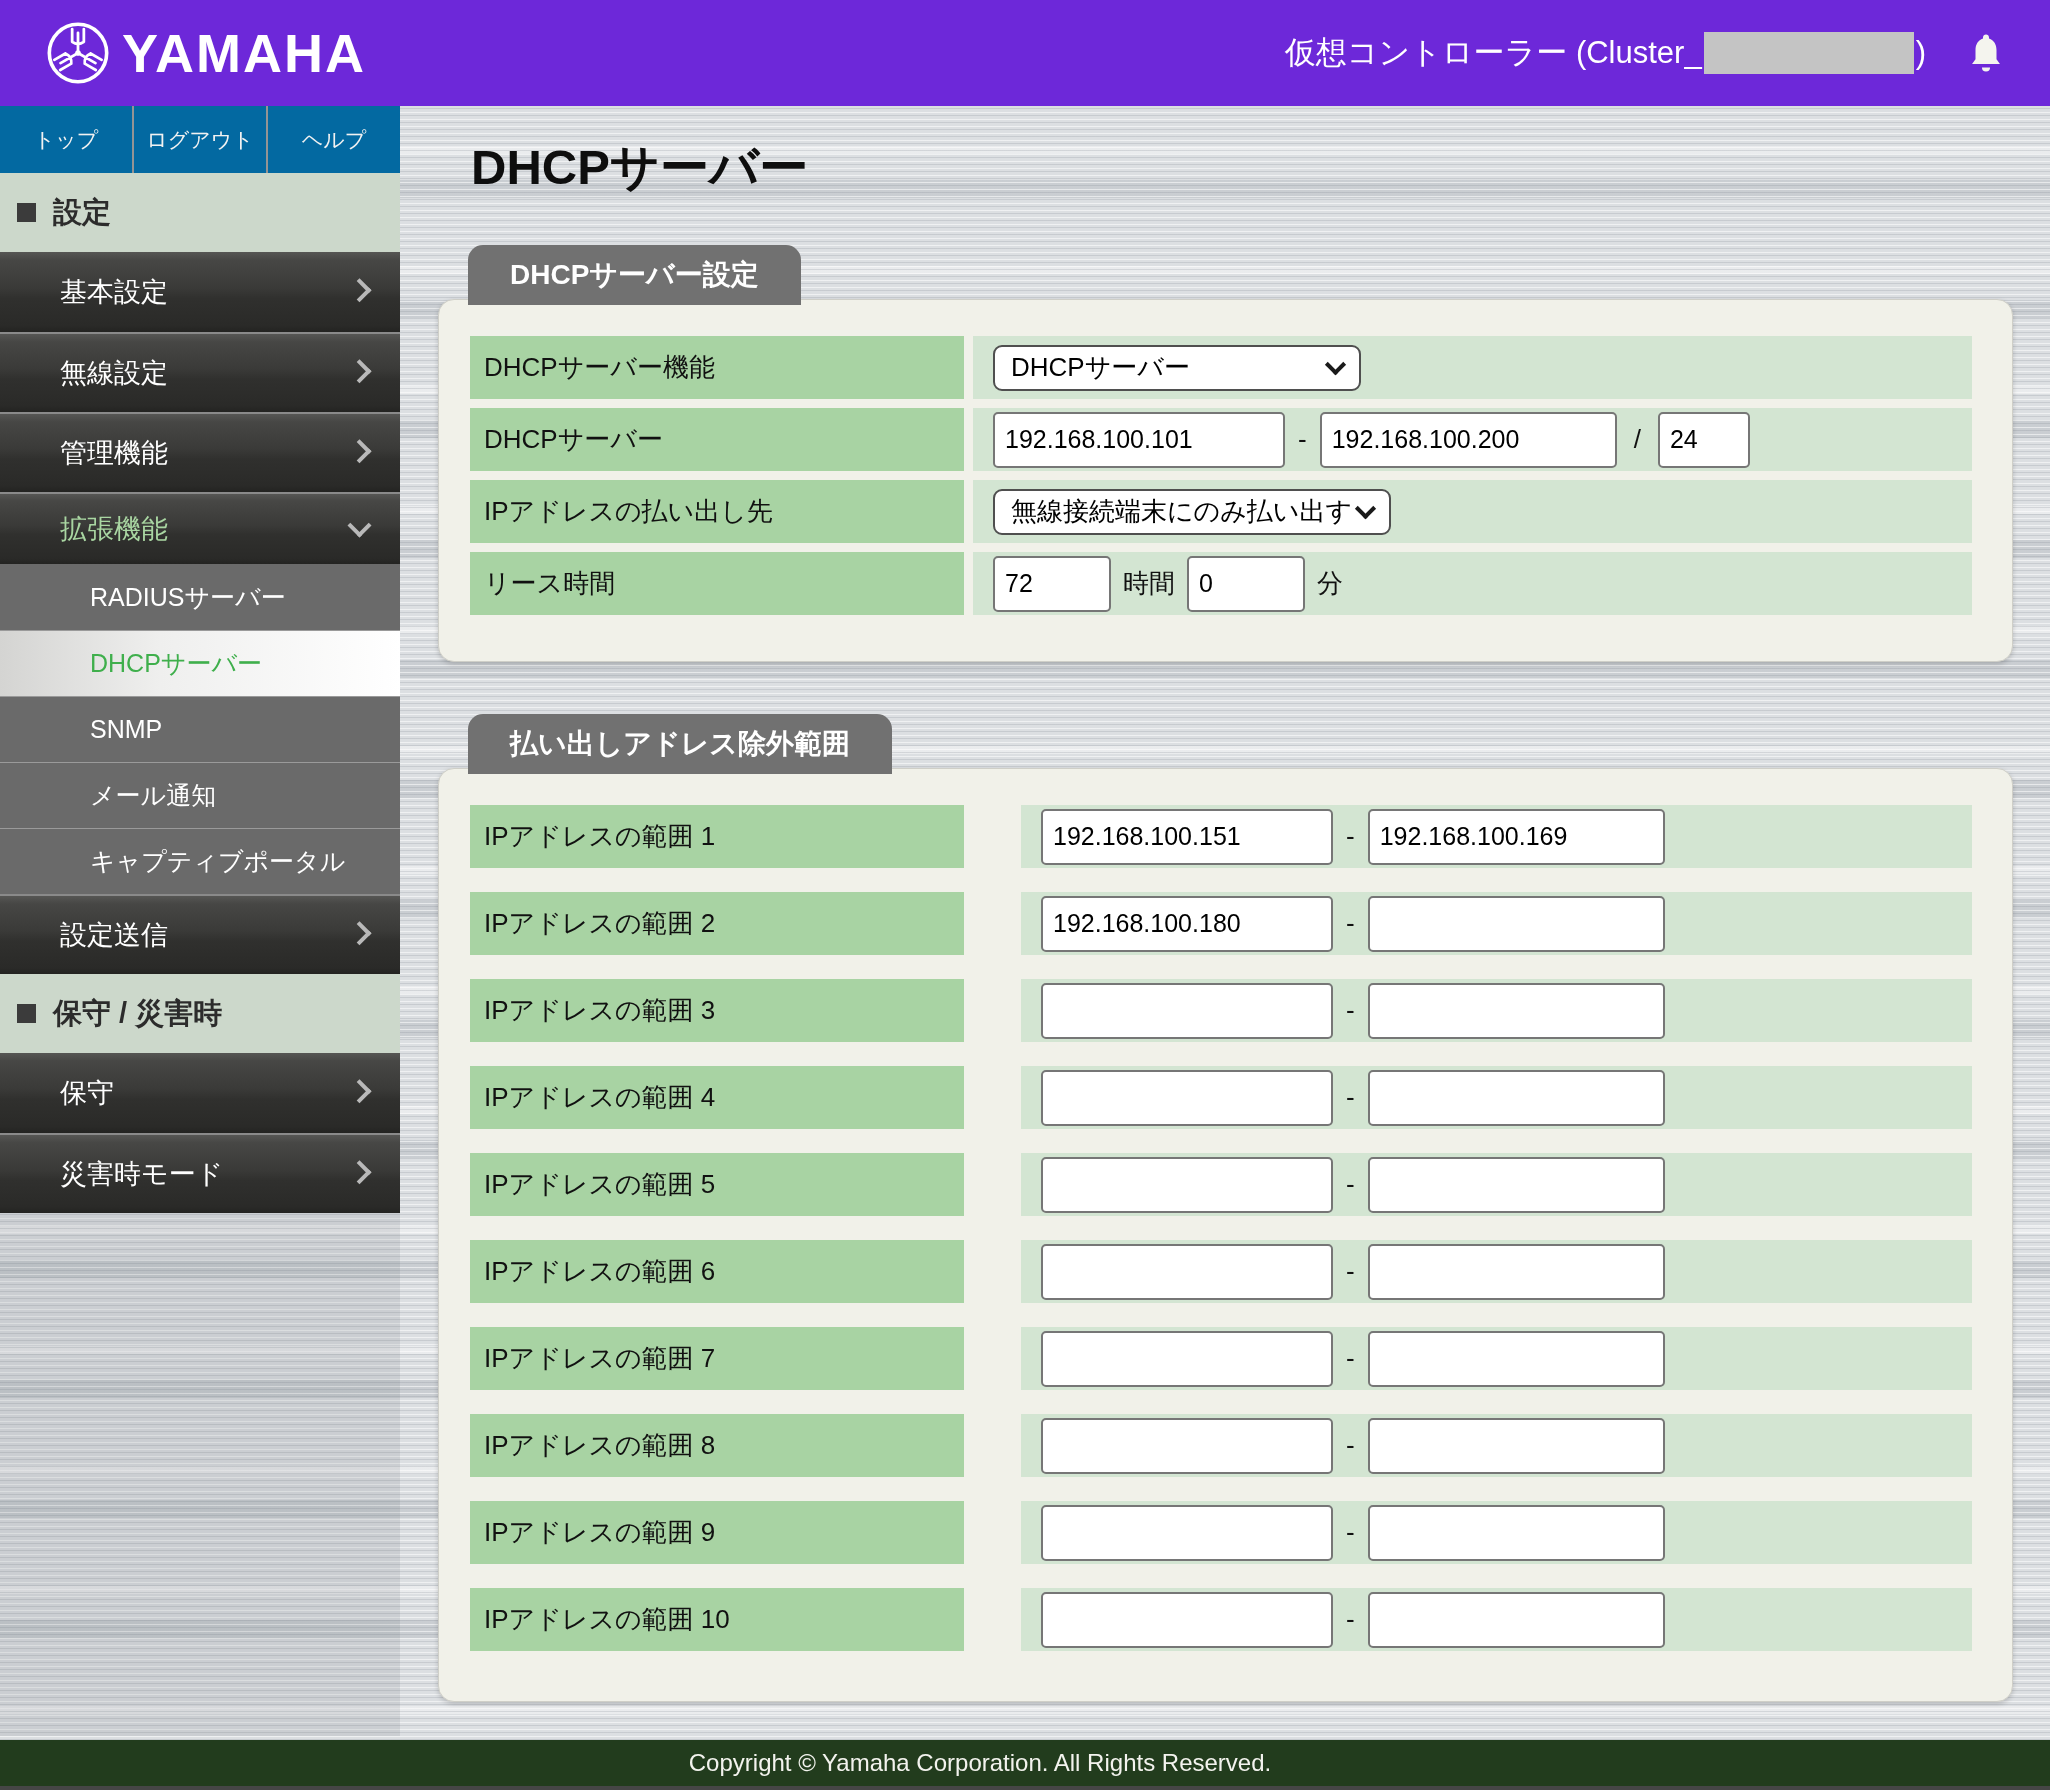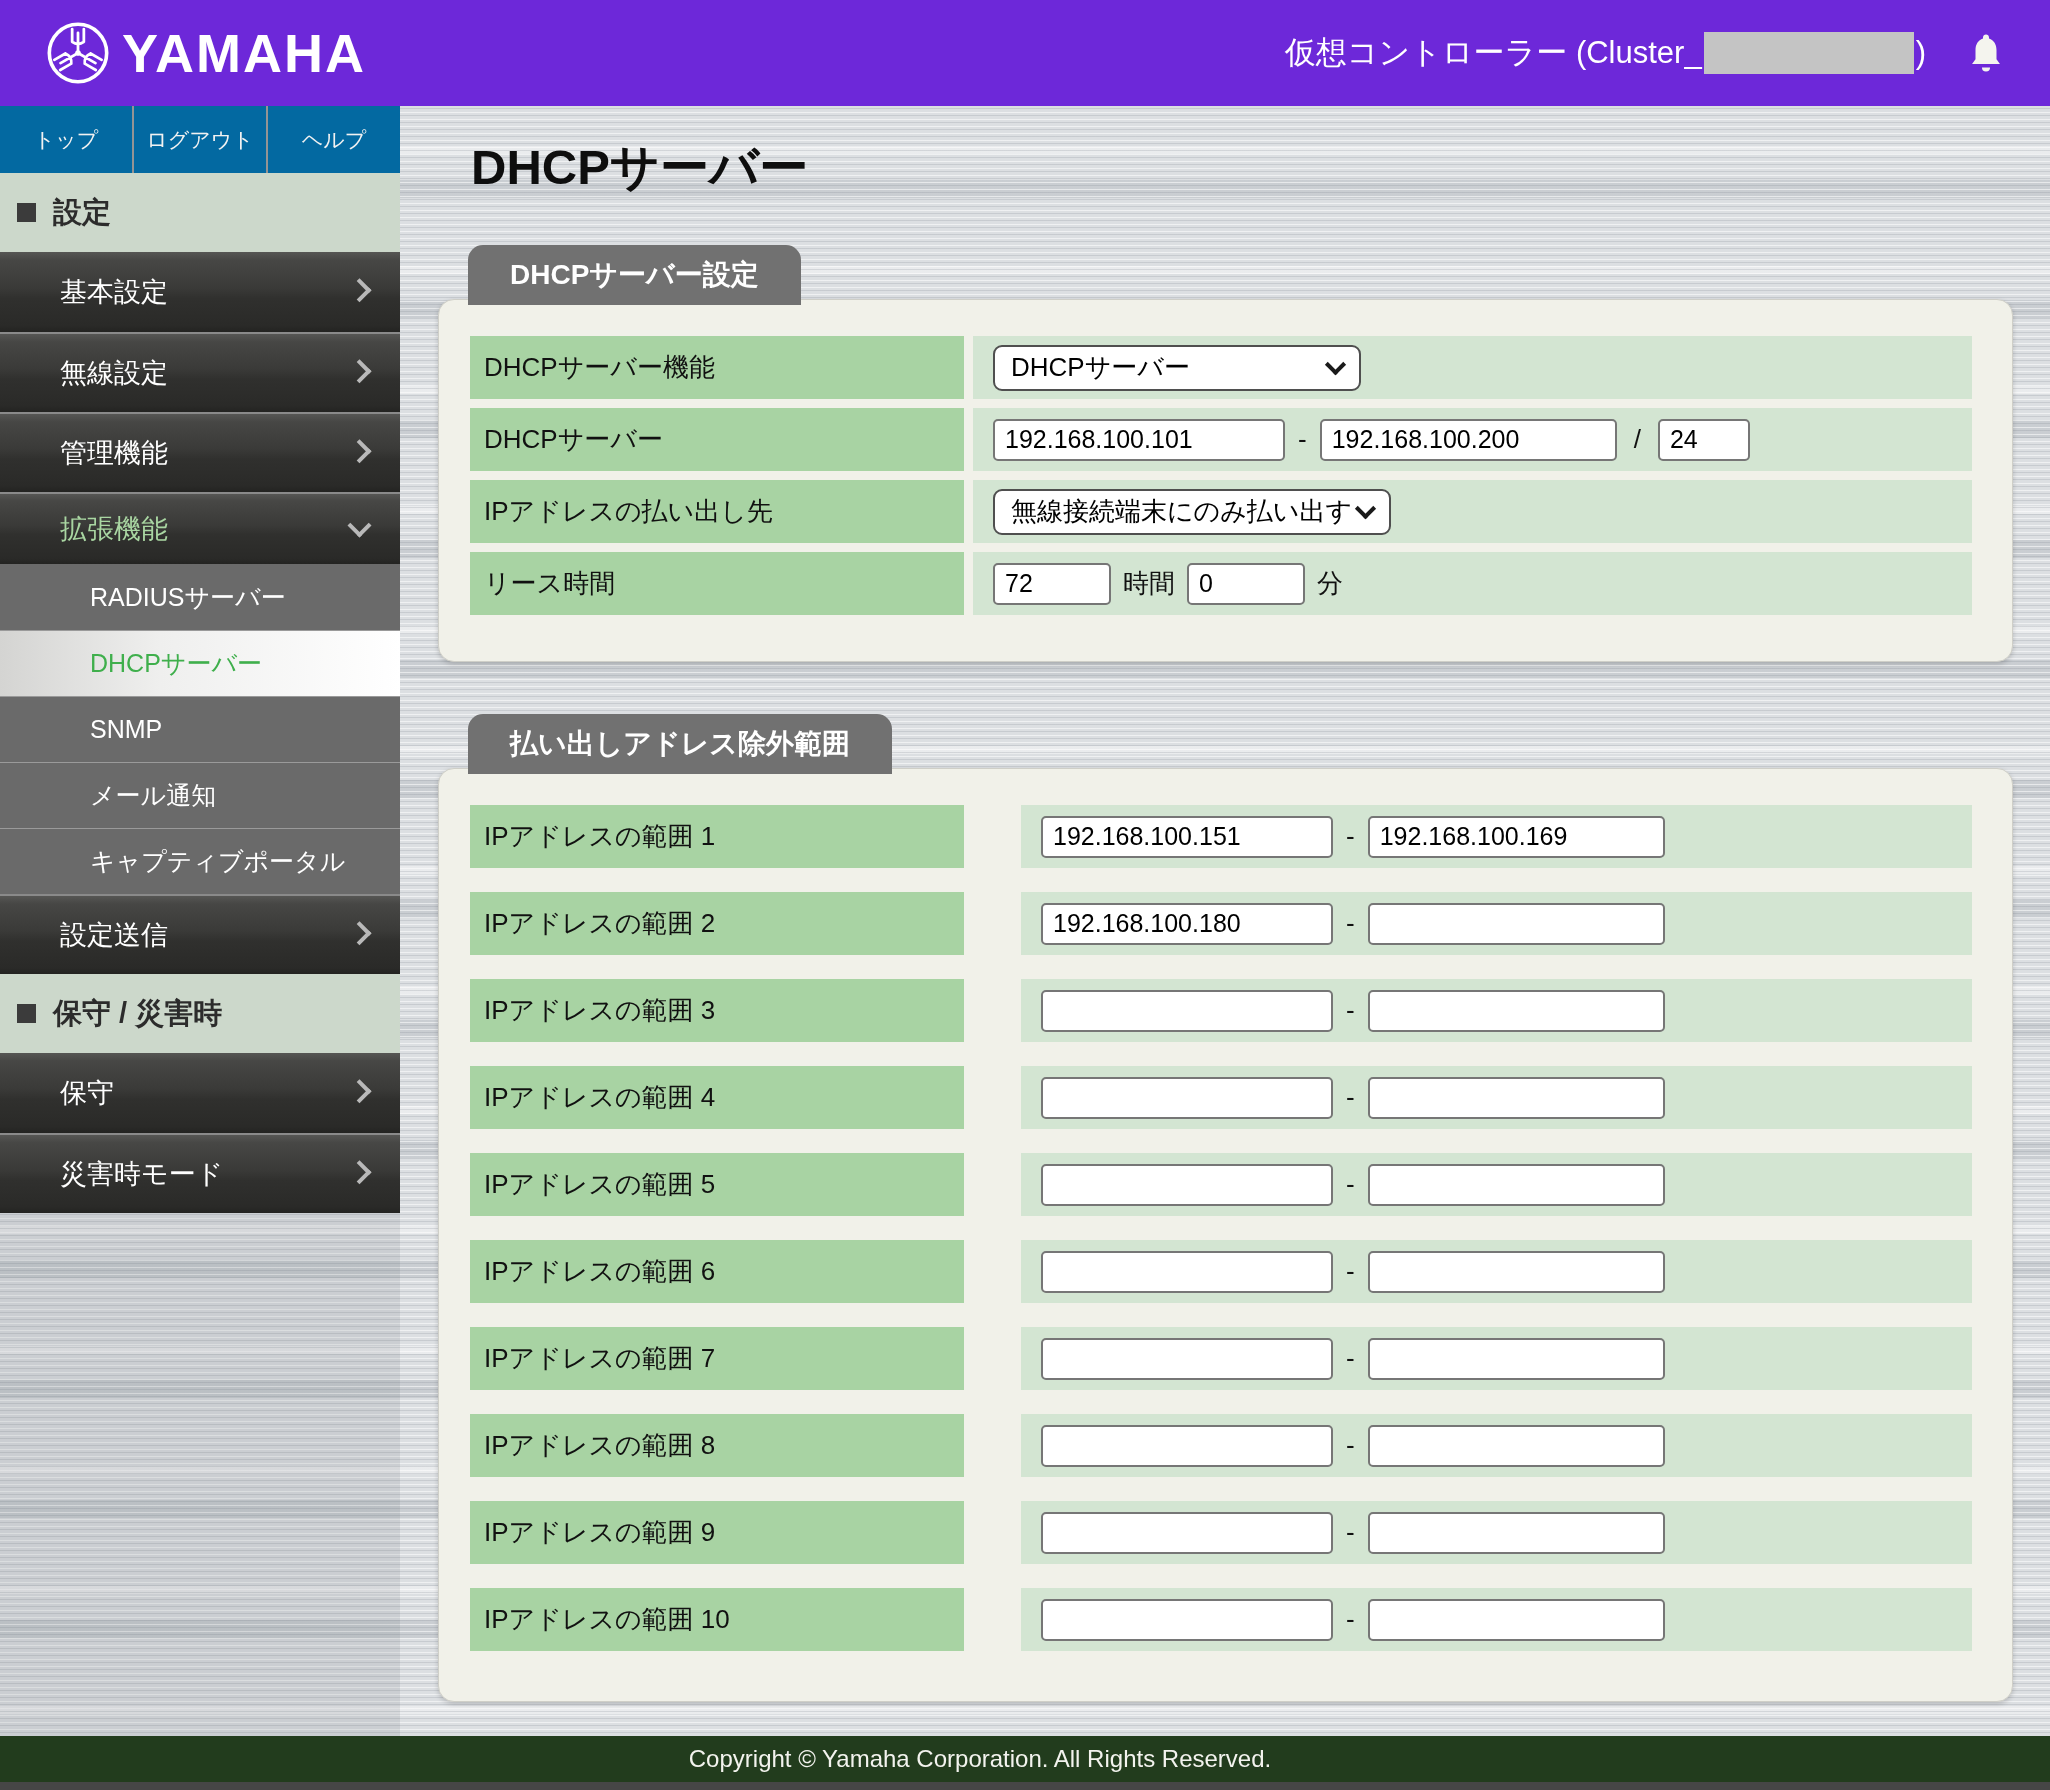--- a/index.html
+++ b/index.html
@@ -56,33 +56,33 @@
   .frow:last-child{margin-bottom:0;}
   .flabel{width:494px;flex:0 0 auto;background:#a8d3a3;display:flex;align-items:center;height:63px;}
   .flabel span{margin-left:14px;font-size:26px;color:#111;white-space:nowrap;}
   .fvalue{flex:1;background:#d3e5d2;margin-left:9px;display:flex;align-items:center;height:63px;padding-left:20px;box-sizing:border-box;}
   .sel{background:#fff;border:2px solid #4f4f4f;border-radius:9px;height:46px;display:flex;align-items:center;
     padding:0 16px;font-size:26px;color:#000;box-sizing:border-box;cursor:pointer;}
   .sel .sel-chev{width:11px;height:11px;border-right:4px solid #1a1a1a;border-bottom:4px solid #1a1a1a;
     transform:rotate(45deg) translate(-2px,-2px);margin-left:auto;}
   .sel.sel-function{width:368px;}
   .sel.sel-target{width:398px;}
-  input.ip{width:292px;height:42px;border:2px solid #767676;border-radius:5px;font-size:25px;padding:0 10px;color:#000;
+  input.ip{width:292px;height:56px;border:2px solid #767676;border-radius:5px;font-size:25px;padding:0 10px;color:#000;
     background:#fff;box-sizing:border-box;font-family:inherit;}
   input.ip.end{width:297px;}
   input.ip.small{width:92px;}
   input.ip.lease{width:118px;}
   .dash,.slash{font-size:26px;color:#111;margin:0 13px;}
   .slash{margin:0 17px;}
   .unit{font-size:26px;color:#111;margin:0 12px 0 12px;white-space:nowrap;}
   .submit-wrap{text-align:center;margin-top:60px;}
   .submit-btn{width:113px;height:85px;background:#f6f6f3;border:2px solid #757575;border-radius:7px;font-size:29px;color:#1b1b1b;
     font-family:inherit;cursor:pointer;box-shadow:0 1px 3px rgba(0,0,0,.25);}
   
-  .footer{position:absolute;left:0;right:0;bottom:0;height:54px;}
+  .footer{position:absolute;left:0;right:0;bottom:12px;height:38px;}
   .footer-green{height:46px;background:#223c1d;display:flex;align-items:center;justify-content:center;padding-right:90px;}
   .footer-green span{color:#f3f3ee;font-size:24px;}
   .footer-strip{height:8px;background:#464646;}
 </style>
 </head>
 <body>
 
 <div class="header">
   <div class="brand">
     <svg viewBox="0 0 64 64">

